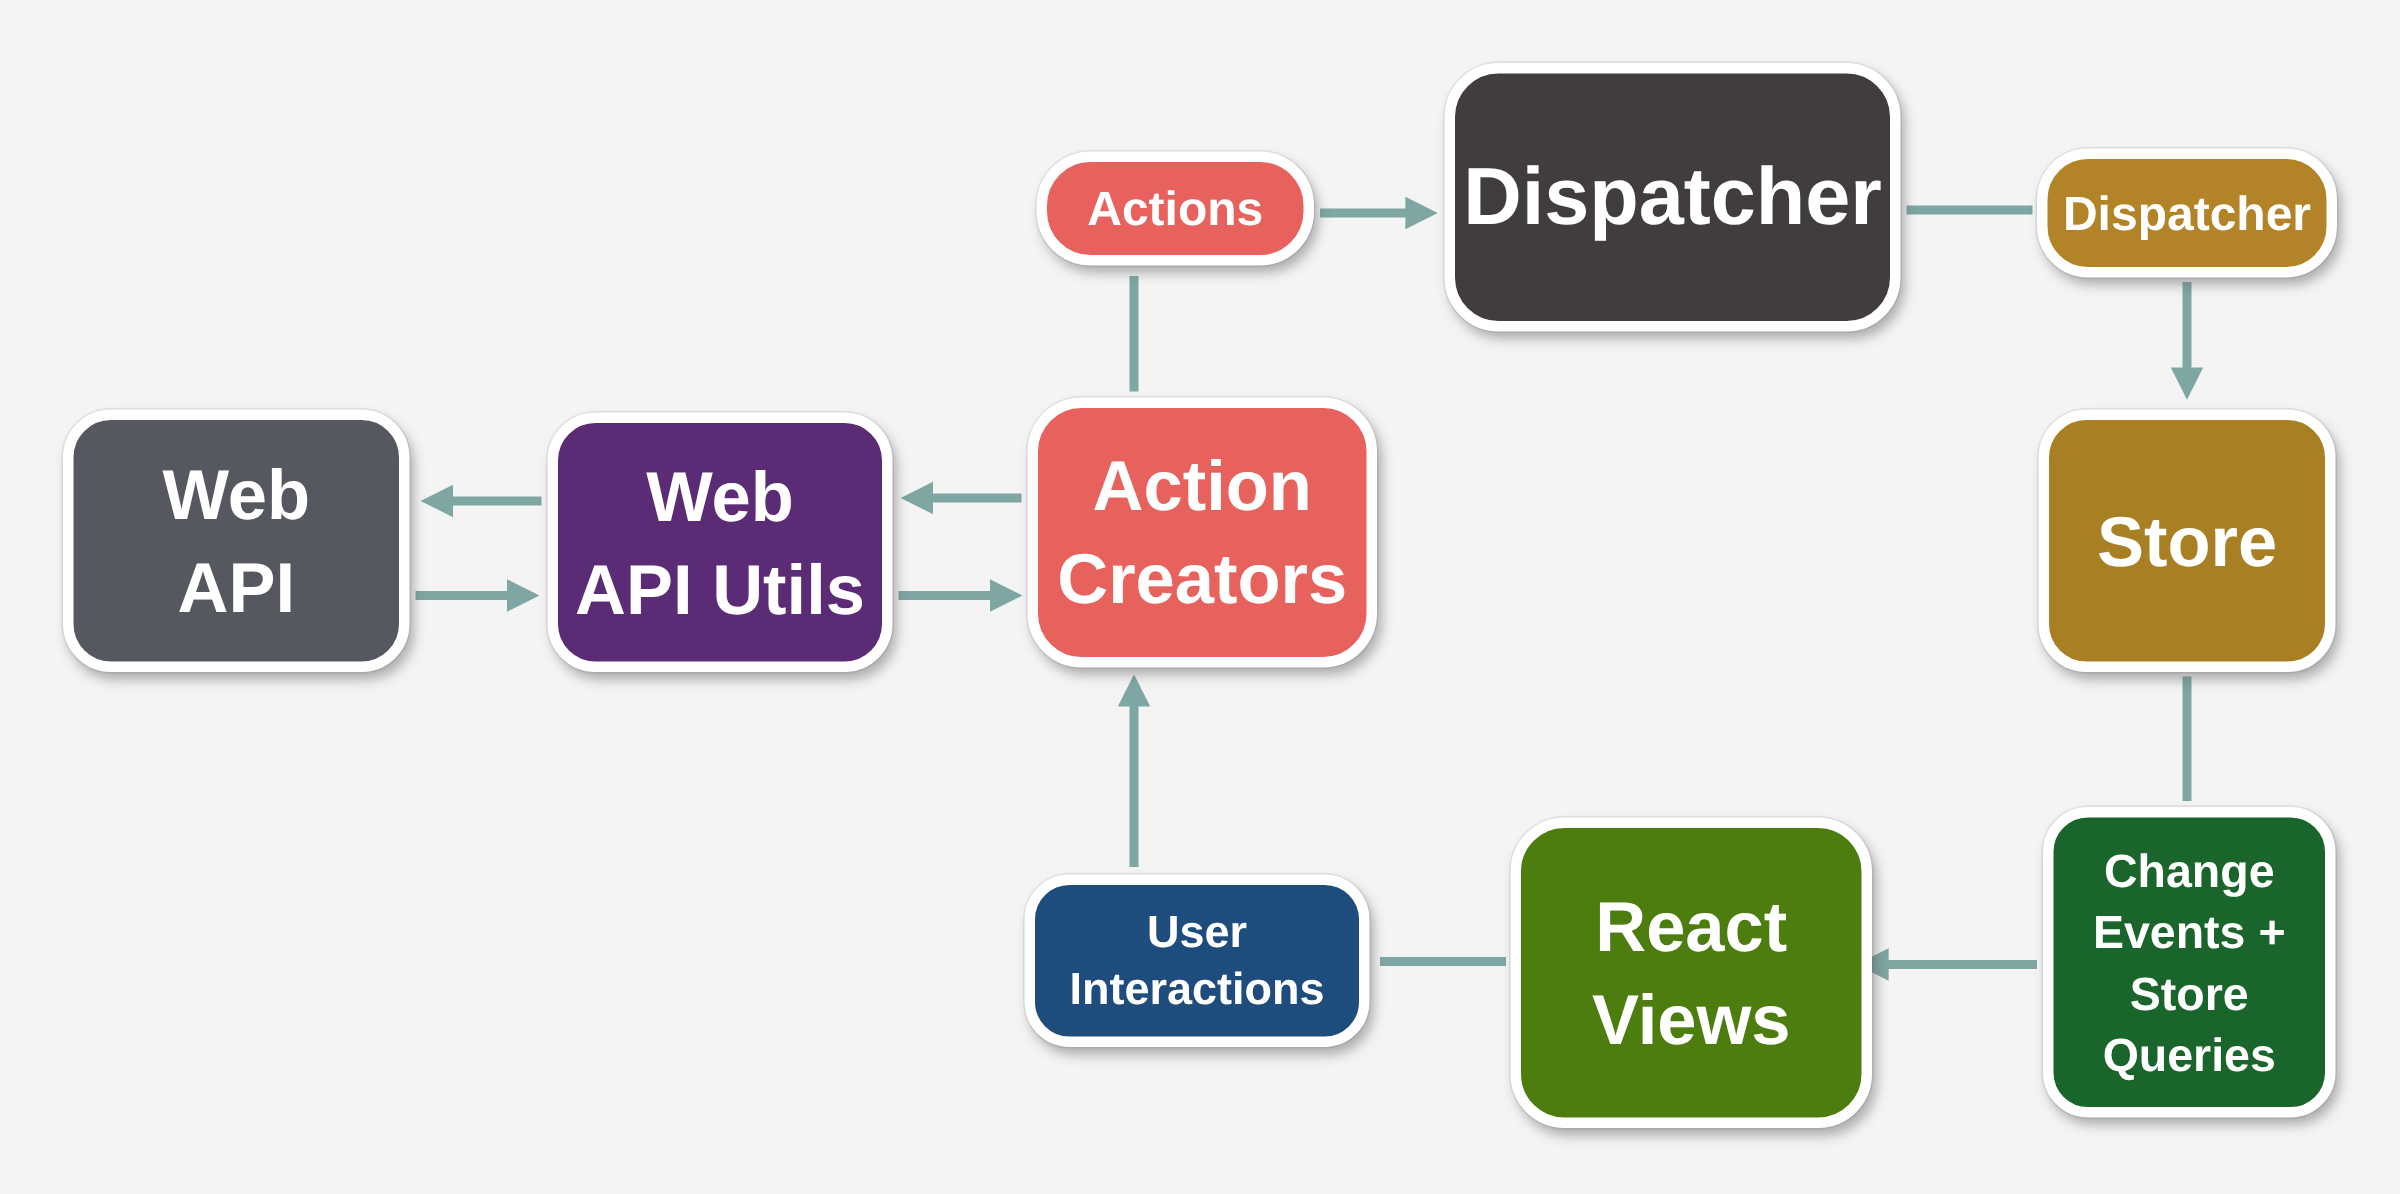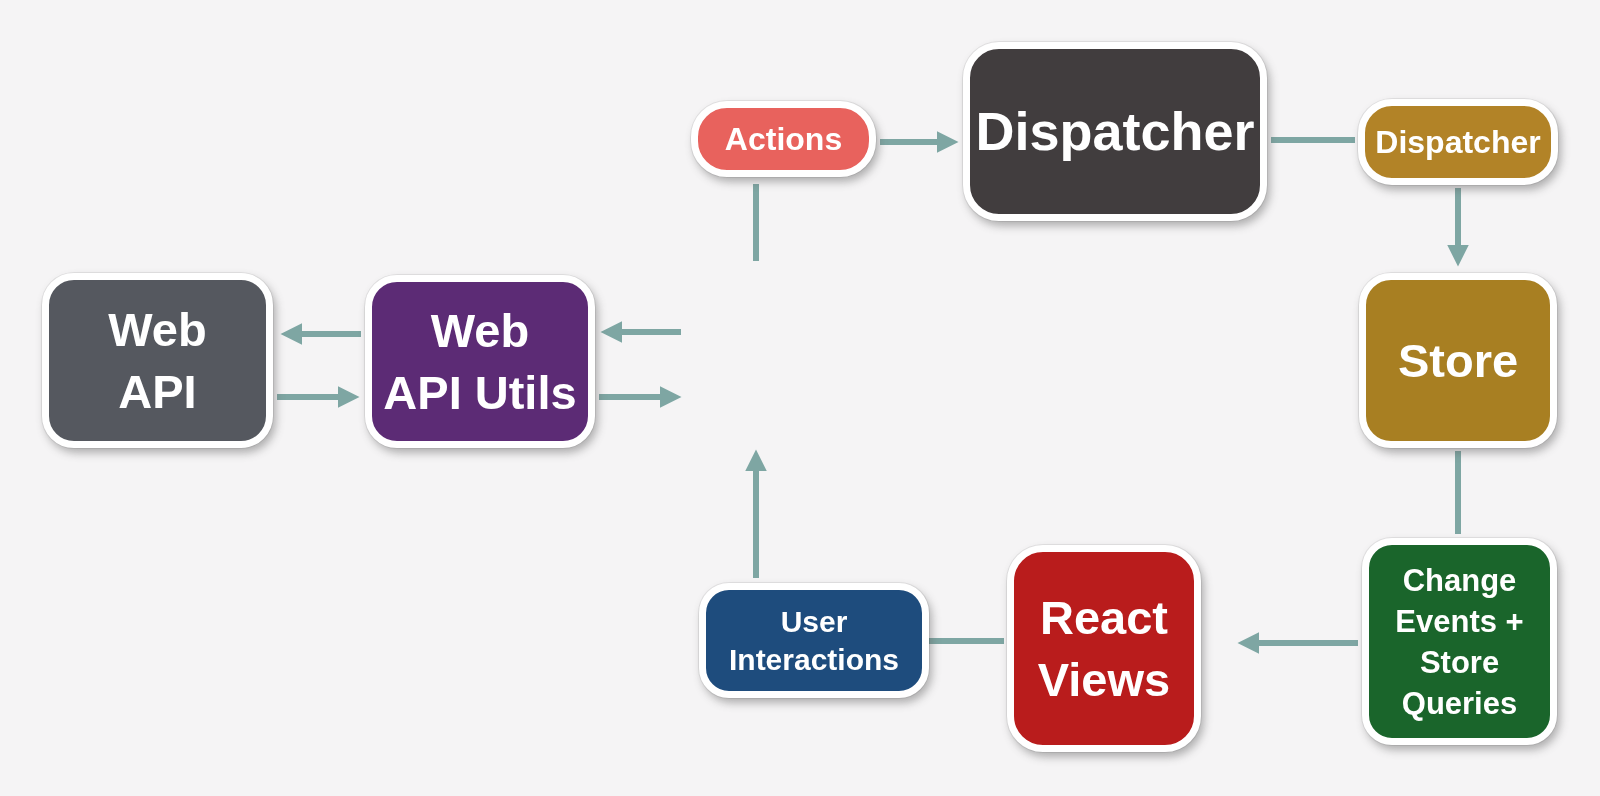--- a/index.html
+++ b/index.html
@@ -73,35 +73,39 @@
   <div class="node" style="left: 42px; top: 273px; width: 231px; height: 175px; border-radius: 32px; background-color: rgb(85, 88, 95);">
     <span class="label f-lg">Web
 API</span>
   </div>
 
   <div class="node" style="left: 365px; top: 275px; width: 230px; height: 173px; border-radius: 32px; background-color: rgb(92, 43, 117);">
     <span class="label f-lg">Web
 API Utils</span>
   </div>
 
+  <div class="node" style="left: 685px; top: 265px; width: 233px; height: 180px; border-radius: 36px; background-color: rgb(232, 98, 93);">
+    <span class="label f-lg">Action
+Creators</span>
+  </div>
 
   <div class="node" style="left: 1359px; top: 273px; width: 198px; height: 175px; border-radius: 32px; background-color: rgb(168, 127, 34);">
     <span class="label f-lg">Store</span>
   </div>
 
   <div class="node" style="left: 1362px; top: 538px; width: 195px; height: 207px; border-radius: 30px; background-color: rgb(26, 101, 43); justify-content: center;">
     <span class="label f-xs">Change
 Events +
 Store
 Queries</span>
   </div>
 
-  <div class="node" style="left: 1007px; top: 545px; width: 194px; height: 207px; border-radius: 36px; background-color: #b91c1c;">
+  <div class="node" style="left: 1007px; top: 545px; width: 241px; height: 207px; border-radius: 36px; background-color: #4d7c0f;">
     <span class="label f-lg">React
 Views</span>
   </div>
 
-  <div class="node" style="left: 683px; top: 583px; width: 230px; height: 115px; border-radius: 30px; background-color: rgb(30, 76, 125); margin-left: 16px;">
+  <div class="node" style="left: 683px; top: 583px; width: 230px; height: 115px; border-radius: 30px; background-color: rgb(30, 76, 125);">
     <span class="label f-sm">User
 Interactions</span>
   </div>
 
 </div>
 
 </body></html>

